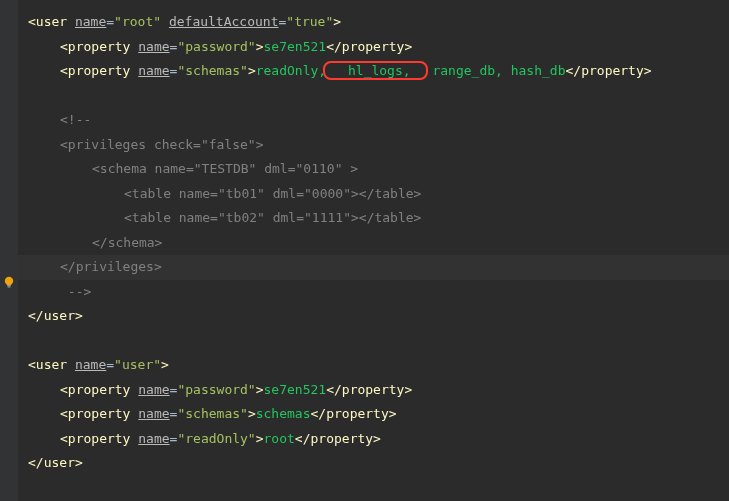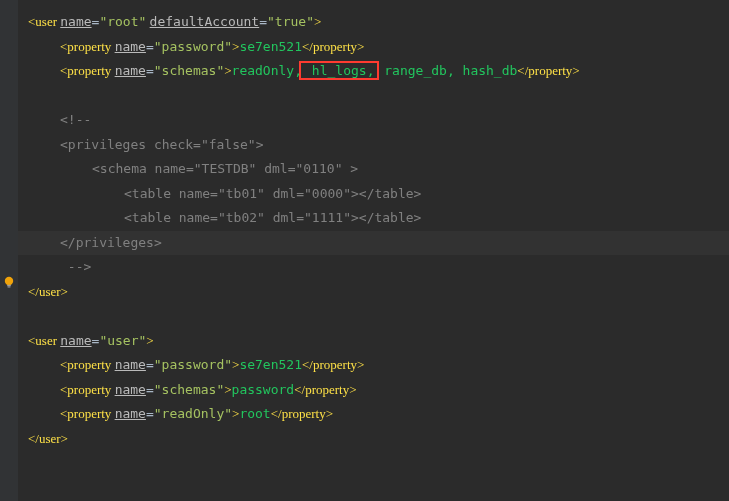--- a/index.html
+++ b/index.html
@@ -52,31 +52,31 @@
     margin-left: -10px;
     padding-left: 10px;
     width: 711px;
   }
   .ind1 { padding-left: 32px; }
   .ind2 { padding-left: 64px; }
   .ind3 { padding-left: 96px; }
   .ind0 { padding-left: 0; }
   .line.hl.ind1 { padding-left: 42px; }
 
-  .t-tag    { color: #fde047; font-family: Liberation Serif, serif; }
+  .t-tag    { color: #fef9c3; }
   .t-attr   { color: #bababa; text-decoration: underline; }
   .t-eq     { color: #a9b7c6; }
   .t-val    { color: #a5c261; }
   .t-text   { color: #22c55e; }
   .t-comm   { color: #808080; }
 
   .red-box {
     border: 2px solid #ff3b30;
-    border-radius: 0;
-    padding: 0 3px;
+    border-radius: 8px;
+    padding: 0 15px;
     margin: 0 -3px;
   }
 </style>
 </head>
 <body>
 
 <div class="editor">
 
   <div class="gutter"></div>
 
@@ -91,23 +91,24 @@
   <div class="code-area" id="code-area">
       <span class="line ind0"><span class="t-tag">&lt;user </span><span class="t-attr">name</span><span class="t-eq">=</span><span class="t-val">"root"</span><span class="t-tag"> </span><span class="t-attr">defaultAccount</span><span class="t-eq">=</span><span class="t-val">"true"</span><span class="t-tag">&gt;</span></span>
 <span class="line ind1"><span class="t-tag">&lt;property </span><span class="t-attr">name</span><span class="t-eq">=</span><span class="t-val">"password"</span><span class="t-tag">&gt;</span><span class="t-text">se7en521</span><span class="t-tag">&lt;/property&gt;</span></span>
 <span class="line ind1"><span class="t-tag">&lt;property </span><span class="t-attr">name</span><span class="t-eq">=</span><span class="t-val">"schemas"</span><span class="t-tag">&gt;</span><span class="t-text">readOnly,</span><span class="red-box"><span class="t-text"> hl_logs,</span></span><span class="t-text"> range_db, hash_db</span><span class="t-tag">&lt;/property&gt;</span></span>
 <span class="line ind0"></span>
 <span class="line ind1"><span class="t-comm">&lt;!--</span></span>
 <span class="line ind1"><span class="t-comm">&lt;privileges check="false"&gt;</span></span>
 <span class="line ind2"><span class="t-comm">&lt;schema name="TESTDB" dml="0110" &gt;</span></span>
 <span class="line ind3"><span class="t-comm">&lt;table name="tb01" dml="0000"&gt;&lt;/table&gt;</span></span>
 <span class="line ind3"><span class="t-comm">&lt;table name="tb02" dml="1111"&gt;&lt;/table&gt;</span></span>
+<span class="line ind2"><span class="t-comm">&lt;/schema&gt;</span></span>
 <span class="line ind1 hl"><span class="t-comm">&lt;/privileges&gt;</span></span>
 <span class="line ind1"><span class="t-comm"> --&gt;</span></span>
 <span class="line ind0"><span class="t-tag">&lt;/user&gt;</span></span>
 <span class="line ind0"></span>
 <span class="line ind0"><span class="t-tag">&lt;user </span><span class="t-attr">name</span><span class="t-eq">=</span><span class="t-val">"user"</span><span class="t-tag">&gt;</span></span>
 <span class="line ind1"><span class="t-tag">&lt;property </span><span class="t-attr">name</span><span class="t-eq">=</span><span class="t-val">"password"</span><span class="t-tag">&gt;</span><span class="t-text">se7en521</span><span class="t-tag">&lt;/property&gt;</span></span>
-<span class="line ind1"><span class="t-tag">&lt;property </span><span class="t-attr">name</span><span class="t-eq">=</span><span class="t-val">"schemas"</span><span class="t-tag">&gt;</span><span class="t-text">password</span><span class="t-tag">&lt;/property&gt;</span></span>
+<span class="line ind1"><span class="t-tag">&lt;property </span><span class="t-attr">name</span><span class="t-eq">=</span><span class="t-val">"schemas"</span><span class="t-tag">&gt;</span><span class="t-text">schemas</span><span class="t-tag">&lt;/property&gt;</span></span>
 <span class="line ind1"><span class="t-tag">&lt;property </span><span class="t-attr">name</span><span class="t-eq">=</span><span class="t-val">"readOnly"</span><span class="t-tag">&gt;</span><span class="t-text">root</span><span class="t-tag">&lt;/property&gt;</span></span>
 <span class="line ind0"><span class="t-tag">&lt;/user&gt;</span></span>
 </div>
 </div>
 
 </body></html>

